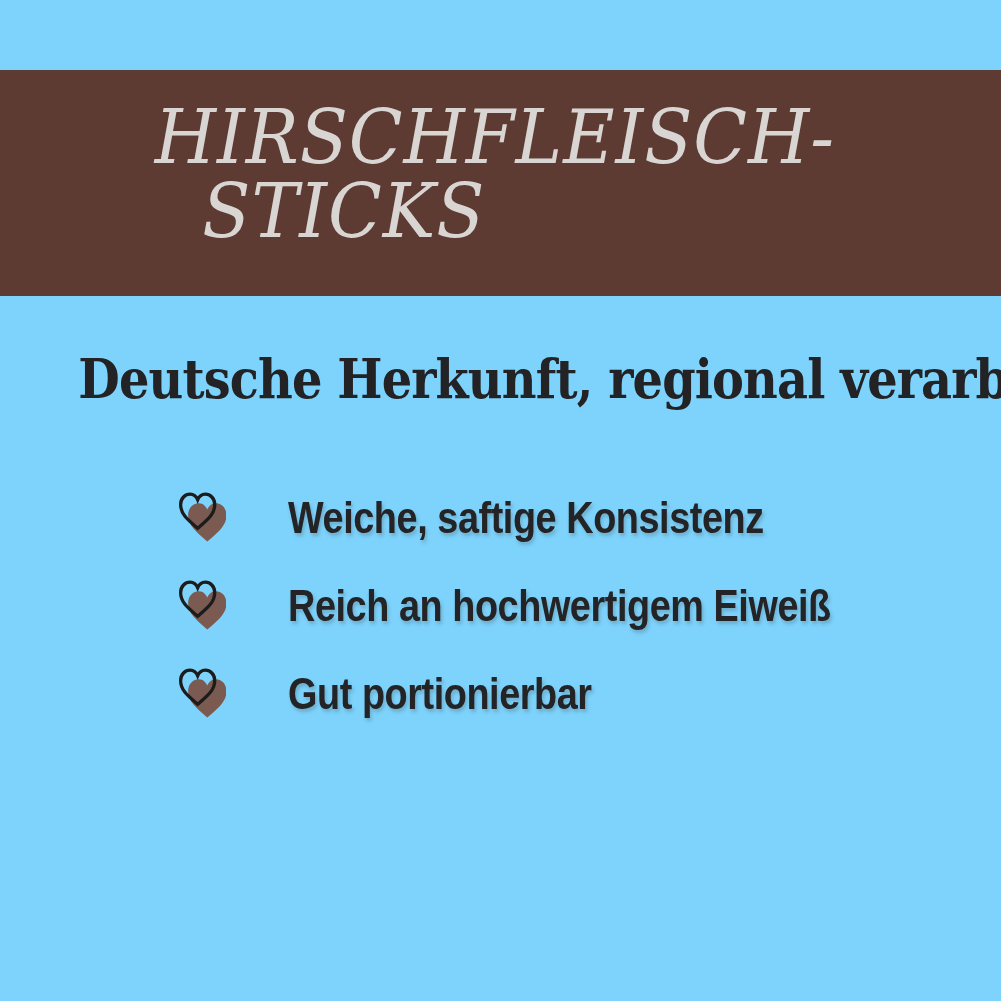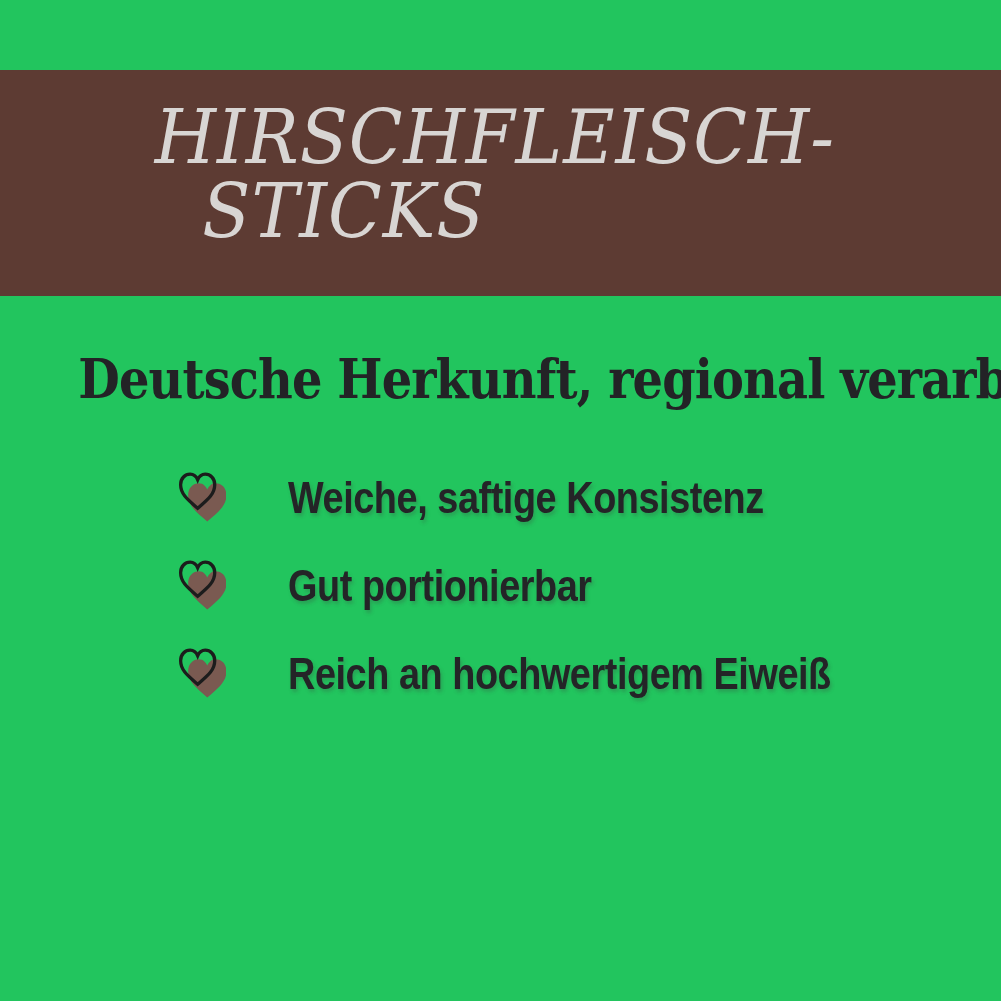--- a/index.html
+++ b/index.html
@@ -2,21 +2,21 @@
 <html><head>
 <meta charset="utf-8">
 <style>
   html, body { margin: 0; padding: 0; }
   body { width: 1001px; height: 1001px; overflow: hidden; }
 
   .canvas {
     position: relative;
     width: 1001px;
     height: 1001px;
-    background: #22c55e;
+    background: #7dd3fc;
     font-family: "Liberation Sans", sans-serif;
   }
 
   
   .banner {
     position: absolute;
     top: 70px;
     left: 0;
     width: 100%;
     height: 226px;
@@ -56,21 +56,21 @@
     color: #232326;
     white-space: nowrap;
     transform: scaleX(0.87);
     transform-origin: center top;
     letter-spacing: -1px;
   }
 
   
   .features {
     position: absolute;
-    top: 472px;
+    top: 492px;
     left: 178px;
   }
   .feature-row {
     display: flex;
     align-items: center;
     height: 52px;
     margin-bottom: 36px;
   }
   .heart-icon {
     width: 48px;
@@ -116,25 +116,25 @@
       </svg>
       <span class="feature-label">Weiche, saftige Konsistenz</span>
     </div>
 
 
     <div class="feature-row">
       <svg class="heart-icon" viewBox="0 0 60 64" xmlns="http://www.w3.org/2000/svg">
         <path fill="#7a5a51" transform="translate(9,10) scale(0.92)" d="M30 56 C14 42 4 34 4 20 C4 10 11 4 18.5 4 C25 4 28.5 9 30 12.5 C31.5 9 35 4 41.5 4 C49 4 56 10 56 20 C56 34 46 42 30 56 Z"></path>
         <path fill="none" stroke="#1c1c1c" stroke-width="5" stroke-linecap="round" transform="translate(0,-1) scale(0.82)" d="M30 56 C14 42 4 34 4 20 C4 10 11 4 18.5 4 C25 4 28.5 9 30 12.5 C31.5 9 35 4 41.5 4 C49 4 56 10 56 20 C56 34 46 42 30 56 Z"></path>
       </svg>
-      <span class="feature-label">Gut portionierbar</span>
+      <span class="feature-label">Reich an hochwertigem Eiweiß</span>
     </div>
 
     <div class="feature-row">
       <svg class="heart-icon" viewBox="0 0 60 64" xmlns="http://www.w3.org/2000/svg">
         <path fill="#7a5a51" transform="translate(9,10) scale(0.92)" d="M30 56 C14 42 4 34 4 20 C4 10 11 4 18.5 4 C25 4 28.5 9 30 12.5 C31.5 9 35 4 41.5 4 C49 4 56 10 56 20 C56 34 46 42 30 56 Z"></path>
         <path fill="none" stroke="#1c1c1c" stroke-width="5" stroke-linecap="round" transform="translate(0,-1) scale(0.82)" d="M30 56 C14 42 4 34 4 20 C4 10 11 4 18.5 4 C25 4 28.5 9 30 12.5 C31.5 9 35 4 41.5 4 C49 4 56 10 56 20 C56 34 46 42 30 56 Z"></path>
       </svg>
-      <span class="feature-label">Reich an hochwertigem Eiweiß</span>
+      <span class="feature-label">Gut portionierbar</span>
     </div>
 
   </div>
 </div>
 
 </body></html>

